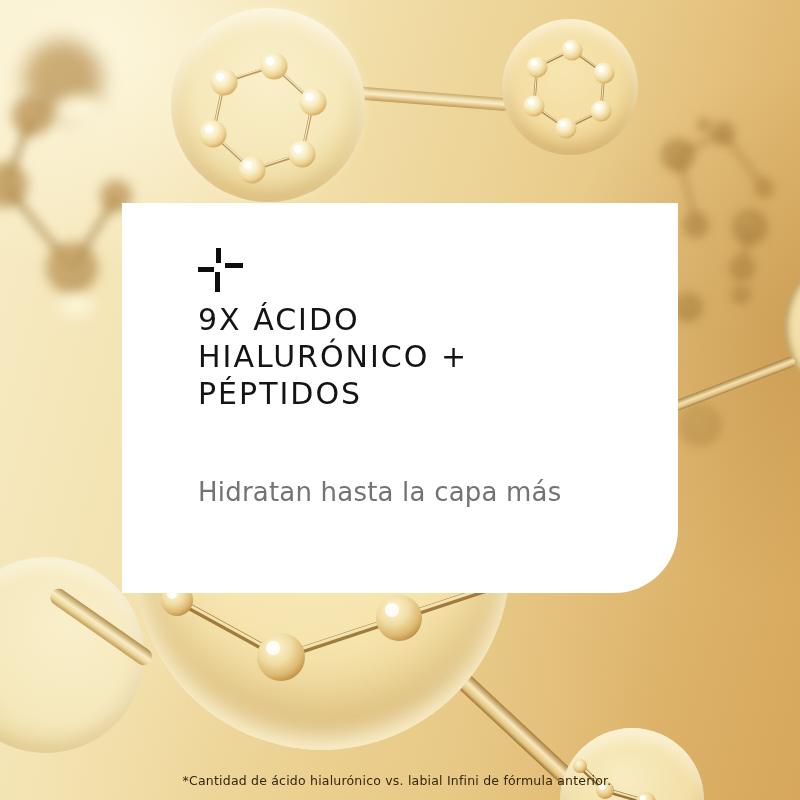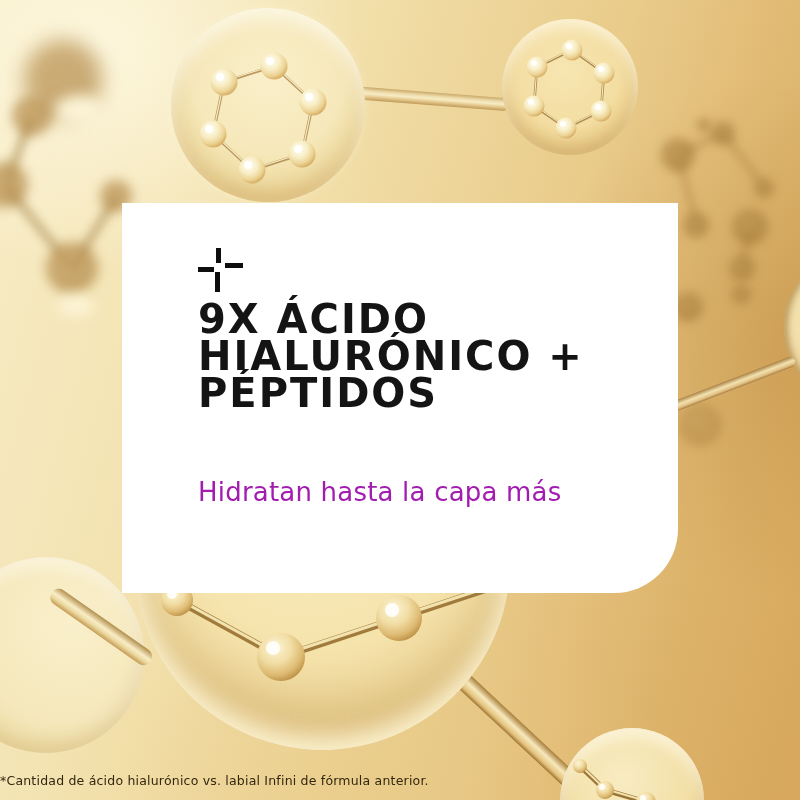--- a/index.html
+++ b/index.html
@@ -40,28 +40,28 @@
     -webkit-mask-image:linear-gradient(90deg,transparent,#000 38%);mask-image:linear-gradient(90deg,transparent,#000 38%);}
   
   .card{position:absolute;left:122px;top:203px;width:556px;height:390px;background:#ffffff;
     border-radius:0 0 64px 0;z-index:5;}
   .plus-icon{position:absolute;left:76px;top:45px;width:46px;height:44px;}
   .plus-icon span{position:absolute;background:#0e0e0e;display:block;}
   .plus-v-top{left:18px;top:0;width:5px;height:15px;}
   .plus-h-right{left:27px;top:15px;width:18px;height:5px;}
   .plus-h-left{left:0;top:19px;width:16px;height:5px;}
   .plus-v-bottom{left:17px;top:24px;width:5px;height:20px;}
-  .headline{position:absolute;left:76px;top:98px;margin:0;font-size:40px;line-height:37px;
-    font-weight:700;letter-spacing:2px;color:#141414;}
+  .headline{position:absolute;left:76px;top:98px;margin:0;font-size:30px;line-height:37px;
+    font-weight:400;letter-spacing:2px;color:#141414;}
   .headline span{display:block;white-space:nowrap;}
   .bodycopy{position:absolute;left:76px;top:272px;margin:0;font-size:26px;line-height:34px;
-    font-weight:400;letter-spacing:.2px;color:#a21caf;}
+    font-weight:400;letter-spacing:.2px;color:#737373;}
   .bodycopy span{display:block;white-space:nowrap;}
   
-  .disclaimer{position:absolute;left:0;right:6px;top:773px;z-index:6;
+  .disclaimer{position:absolute;left:0;right:6px;top:773px;text-align:center;z-index:6;
     font-size:12.5px;letter-spacing:.2px;color:#33270f;font-weight:400;}
 </style>
 </head>
 <body>
 
 <svg width="0" height="0" style="position:absolute" aria-hidden="true">
   <defs>
     <radialGradient id="gradSphereLight" cx="38%" cy="32%" r="78%">
       <stop offset="0" stop-color="#fffdf2"></stop>
         <stop offset=".4" stop-color="#f8eec6"></stop>

